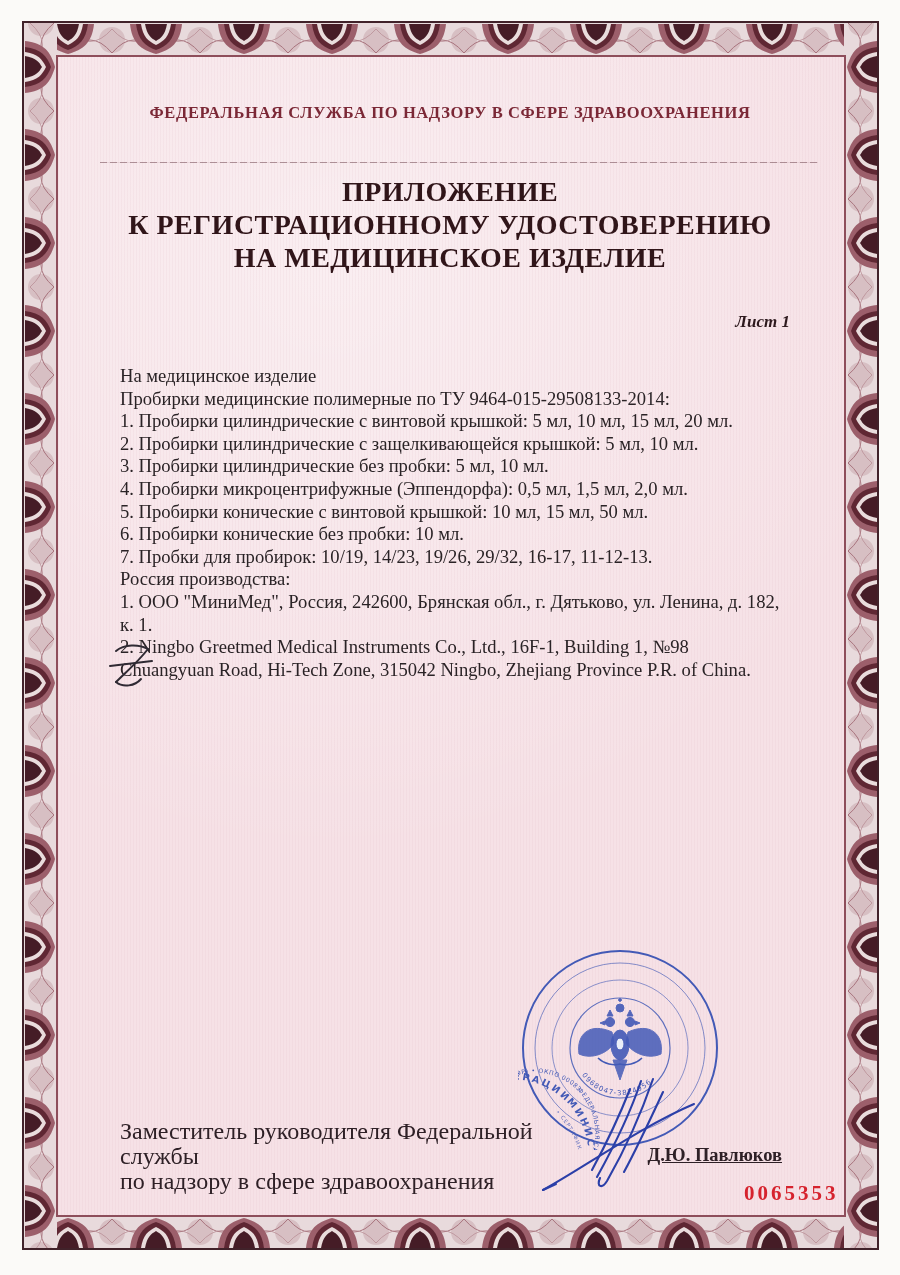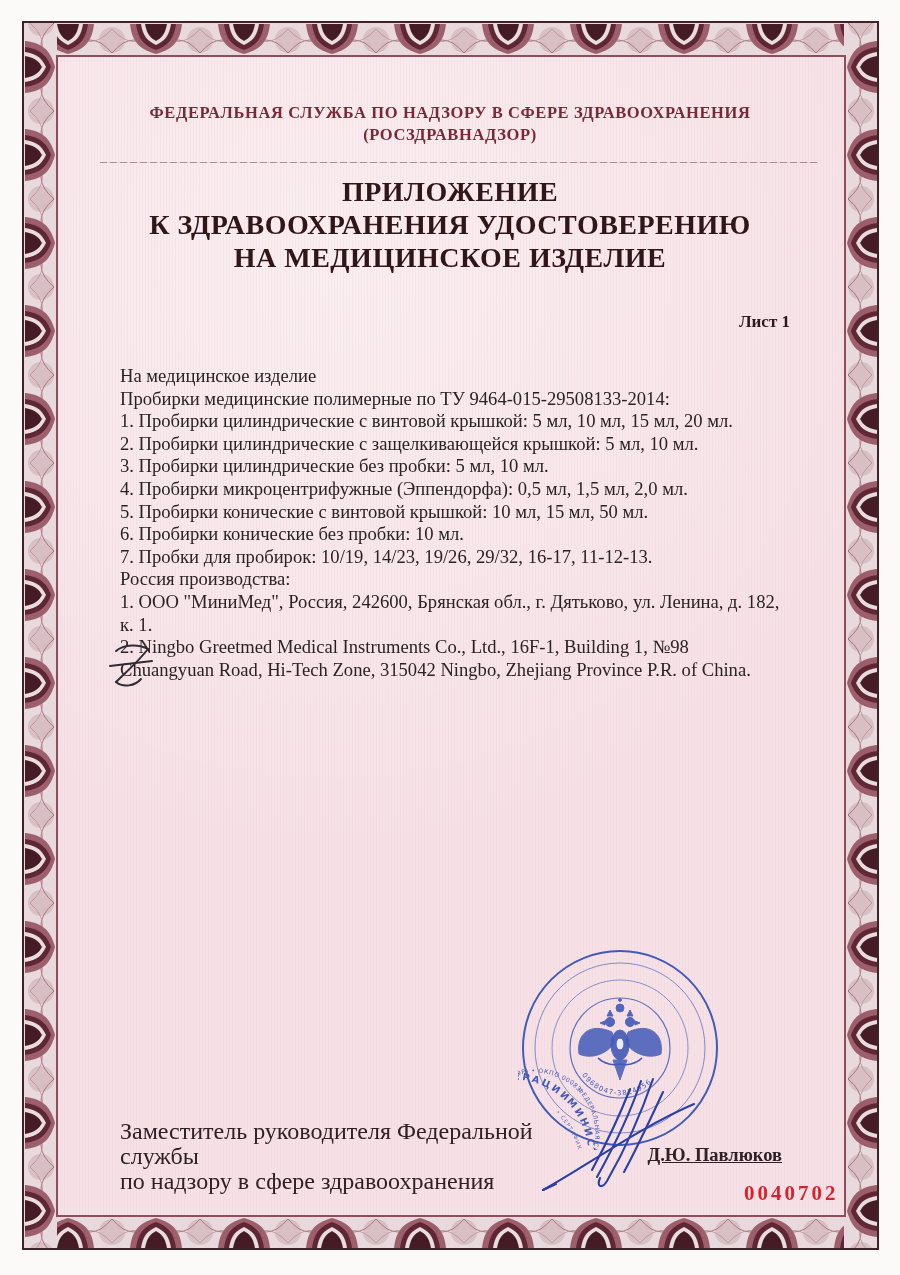--- a/index.html
+++ b/index.html
@@ -27,21 +27,21 @@
     font-size:16.5px;letter-spacing:.6px;line-height:22px;font-weight:600;}
   .rule{position:absolute;left:42px;top:105px;width:718px;height:1px;
     background:repeating-linear-gradient(90deg, rgba(112,70,80,.55) 0 7px, rgba(112,70,80,.12) 7px 10px);}
 
   .title{position:absolute;left:0;top:118px;width:100%;text-align:center;color:#301519;
     font-weight:700;font-size:28px;line-height:33px;letter-spacing:.5px;}
 
   .meta-row{position:absolute;left:0;top:226px;width:100%;display:flex;justify-content:center;gap:72px;
     font-weight:700;font-size:20px;color:#2e1a1e;}
   .ws-pre{white-space:pre;}
-  .sheet{position:absolute;right:52px;top:255px;font-weight:700;font-size:17px;color:#2e1a1e;}
+  .sheet{position:absolute;right:52px;top:255px;font-weight:700;font-size:17px;color:#2e1a1e;font-style:italic;}
 
   
   .body-block{position:absolute;left:62px;top:308px;width:660px;font-size:18.6px;line-height:22.6px;color:#2a2326;}
   .body-block .b{font-weight:400;}
   .body-block div{margin:0;}
 
   
   .sign-title{position:absolute;left:62px;top:1062px;width:440px;font-weight:400;font-size:24px;line-height:25px;color:#2e2026;}
   .sign-name{position:absolute;right:60px;top:1088px;font-weight:700;font-size:18.5px;color:#2e2026;text-decoration:underline;}
   .serial{position:absolute;left:686px;top:1124px;font-weight:700;font-size:21px;letter-spacing:3px;color:#d6232e;}
@@ -99,28 +99,27 @@
       <rect width="100%" height="100%" fill="url(#patRight)"></rect>
     </svg>
 
   <div class="frame-outer"></div>
   <div class="frame-inner"></div>
 
   <div class="content">
 
     <div class="agency">
       <div>ФЕДЕРАЛЬНАЯ СЛУЖБА ПО НАДЗОРУ В СФЕРЕ ЗДРАВООХРАНЕНИЯ</div>
-      <div>(РОСЗДРАВНАДЗОР)</div>
     </div>
 
     <div class="rule"></div>
 
     <div class="title">
       <div>ПРИЛОЖЕНИЕ</div>
-      <div>К ЗДРАВООХРАНЕНИЯ УДОСТОВЕРЕНИЮ</div>
+      <div>К РЕГИСТРАЦИОННОМУ УДОСТОВЕРЕНИЮ</div>
       <div>НА МЕДИЦИНСКОЕ ИЗДЕЛИЕ</div>
     </div>
 
 
     <div class="sheet">Лист 1</div>
 
     <div class="body-block">
       <div>На медицинское изделие</div>
       <div class="b">Пробирки медицинские полимерные по ТУ 9464-015-29508133-2014:</div>
       <div>1. Пробирки цилиндрические с винтовой крышкой: 5 мл, 10 мл, 15 мл, 20 мл.</div>
@@ -133,21 +132,21 @@
       <div>Россия производства:</div>
       <div>1. ООО "МиниМед", Россия, 242600, Брянская обл., г. Дятьково, ул. Ленина, д. 182, к. 1.</div>
       <div>2. Ningbo Greetmed Medical Instruments Co., Ltd., 16F-1, Building 1, №98 Chuangyuan Road, Hi-Tech Zone, 315042 Ningbo, Zhejiang Province P.R. of China.</div>
     </div>
 
     <div class="sign-title">
       <div>Заместитель руководителя Федеральной службы</div>
       <div>по надзору в сфере здравоохранения</div>
     </div>
     <div class="sign-name">Д.Ю. Павлюков</div>
-    <div class="serial">0040702</div>
+    <div class="serial">0065353</div>
   </div>
 
   <svg class="zmark-svg" viewBox="0 0 60 60">
     <g fill="none" stroke="#2f2a33" stroke-width="2" stroke-linecap="round">
       <path d="M12,15 C20,8 35,8 44,13"></path>
       <path d="M44,13 C33,27 22,36 12,46"></path>
       <path d="M12,46 C19,52 31,50 37,43"></path>
       <path d="M6,30 L48,25"></path>
     </g>
   </svg>

